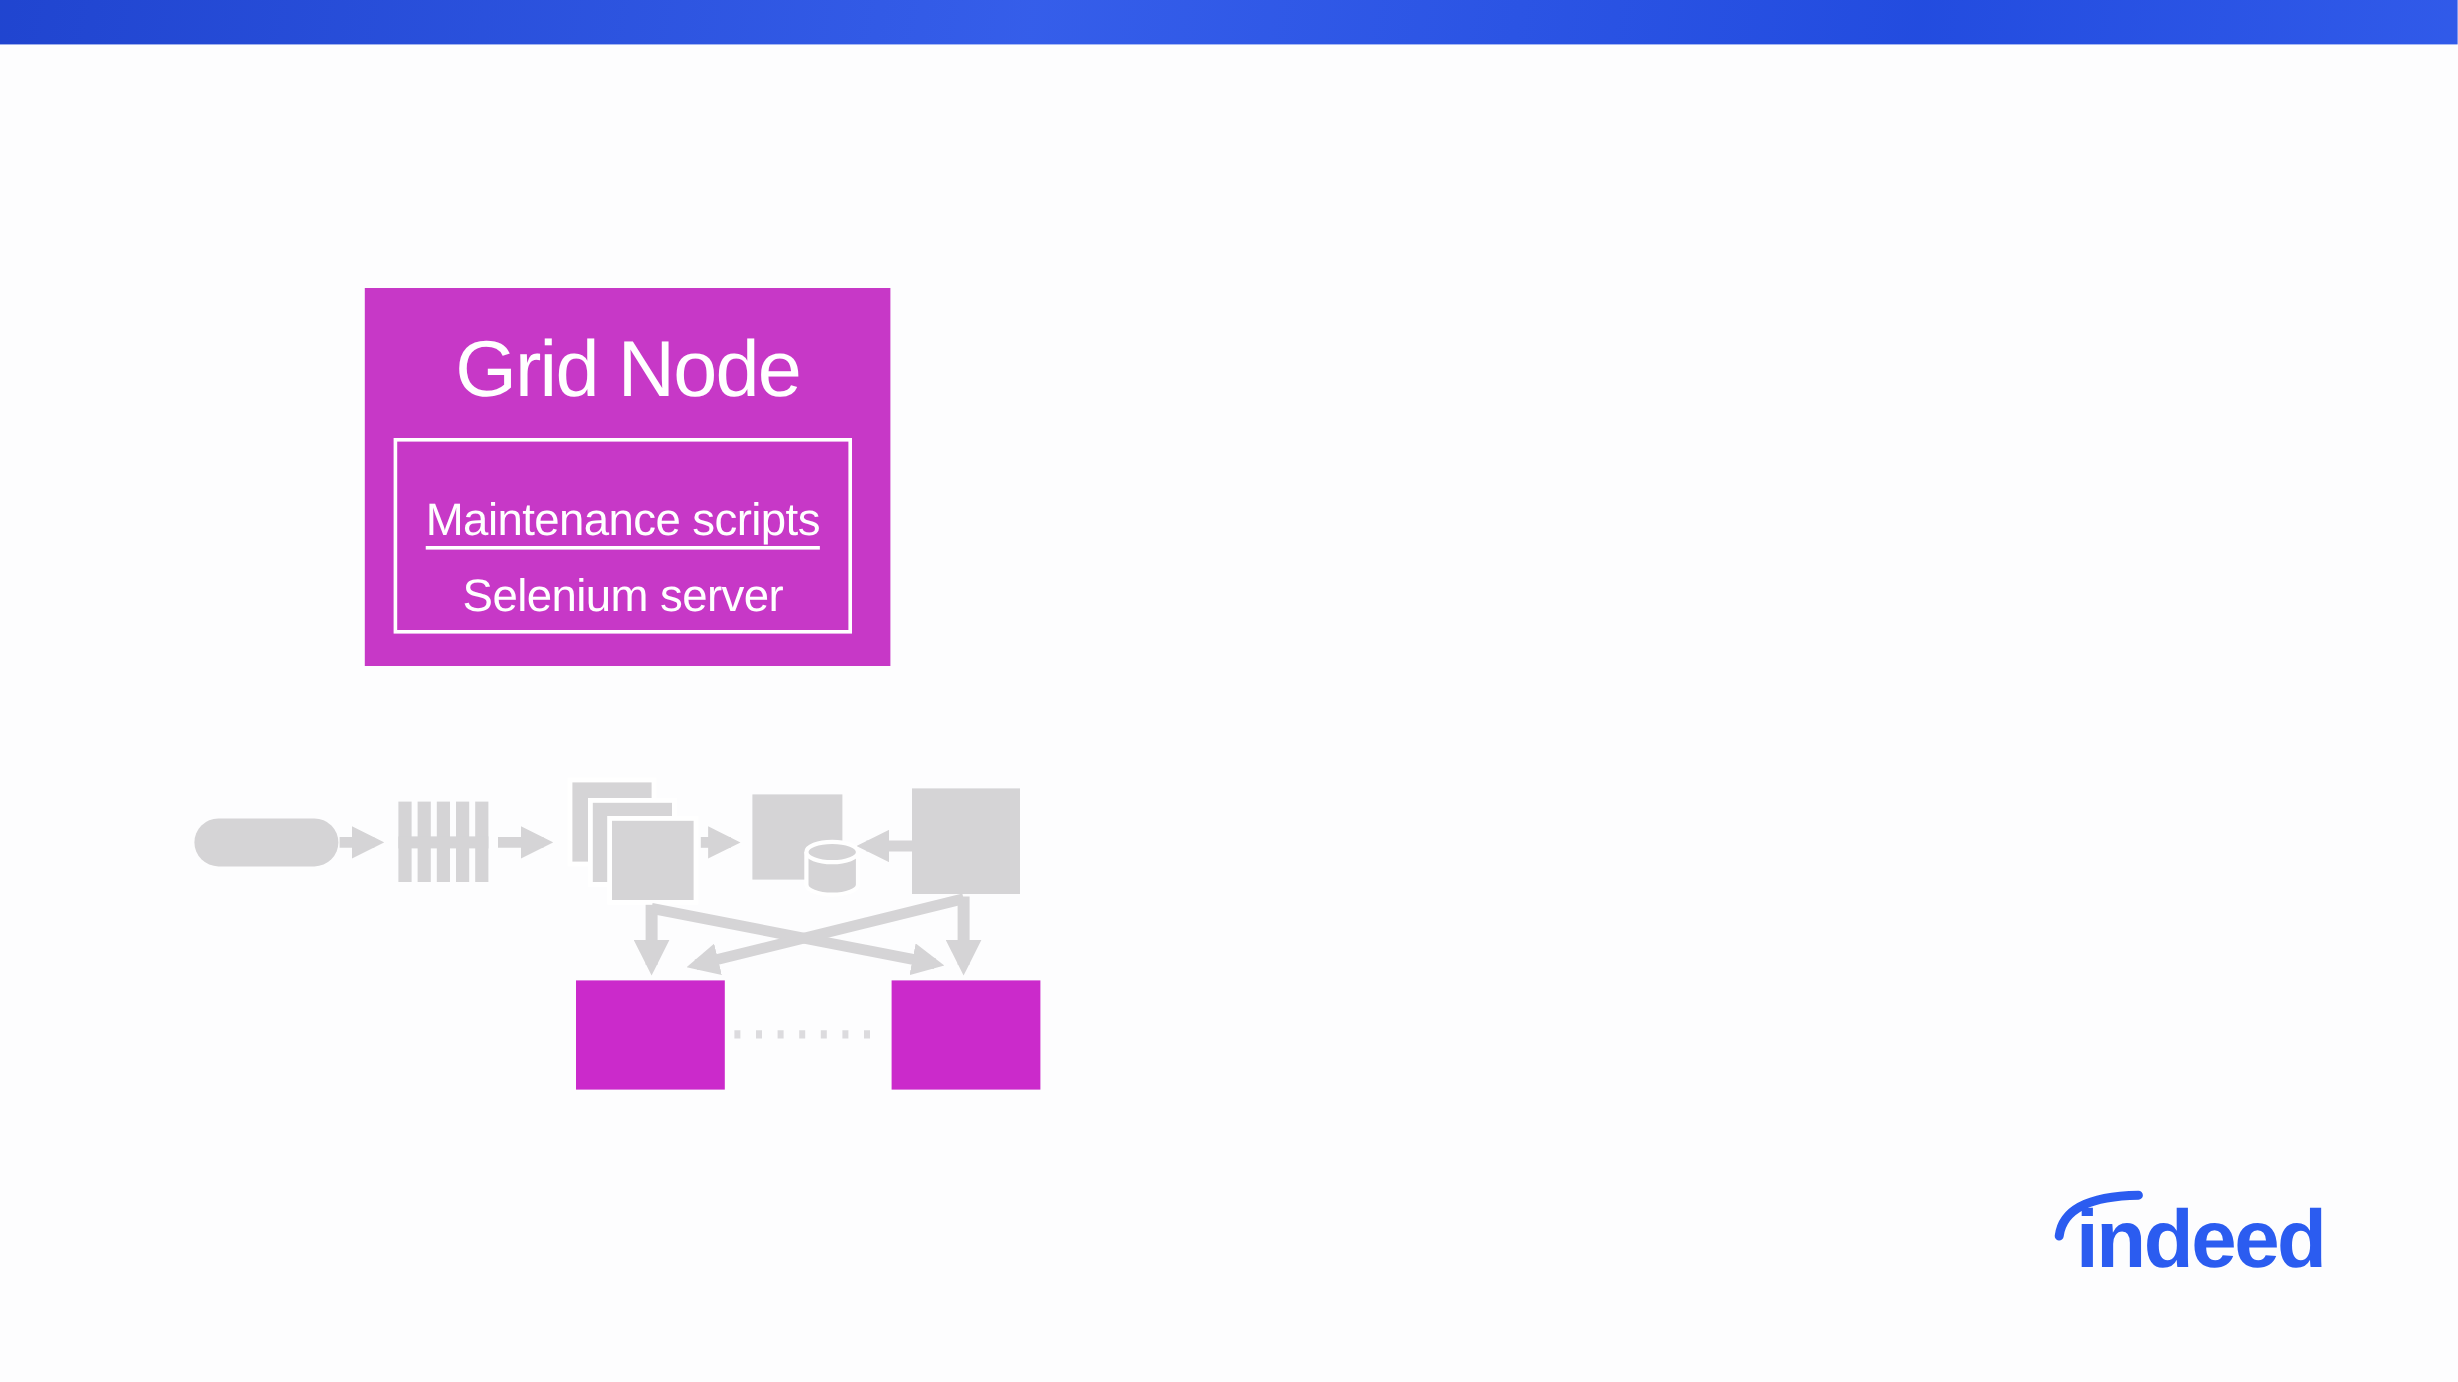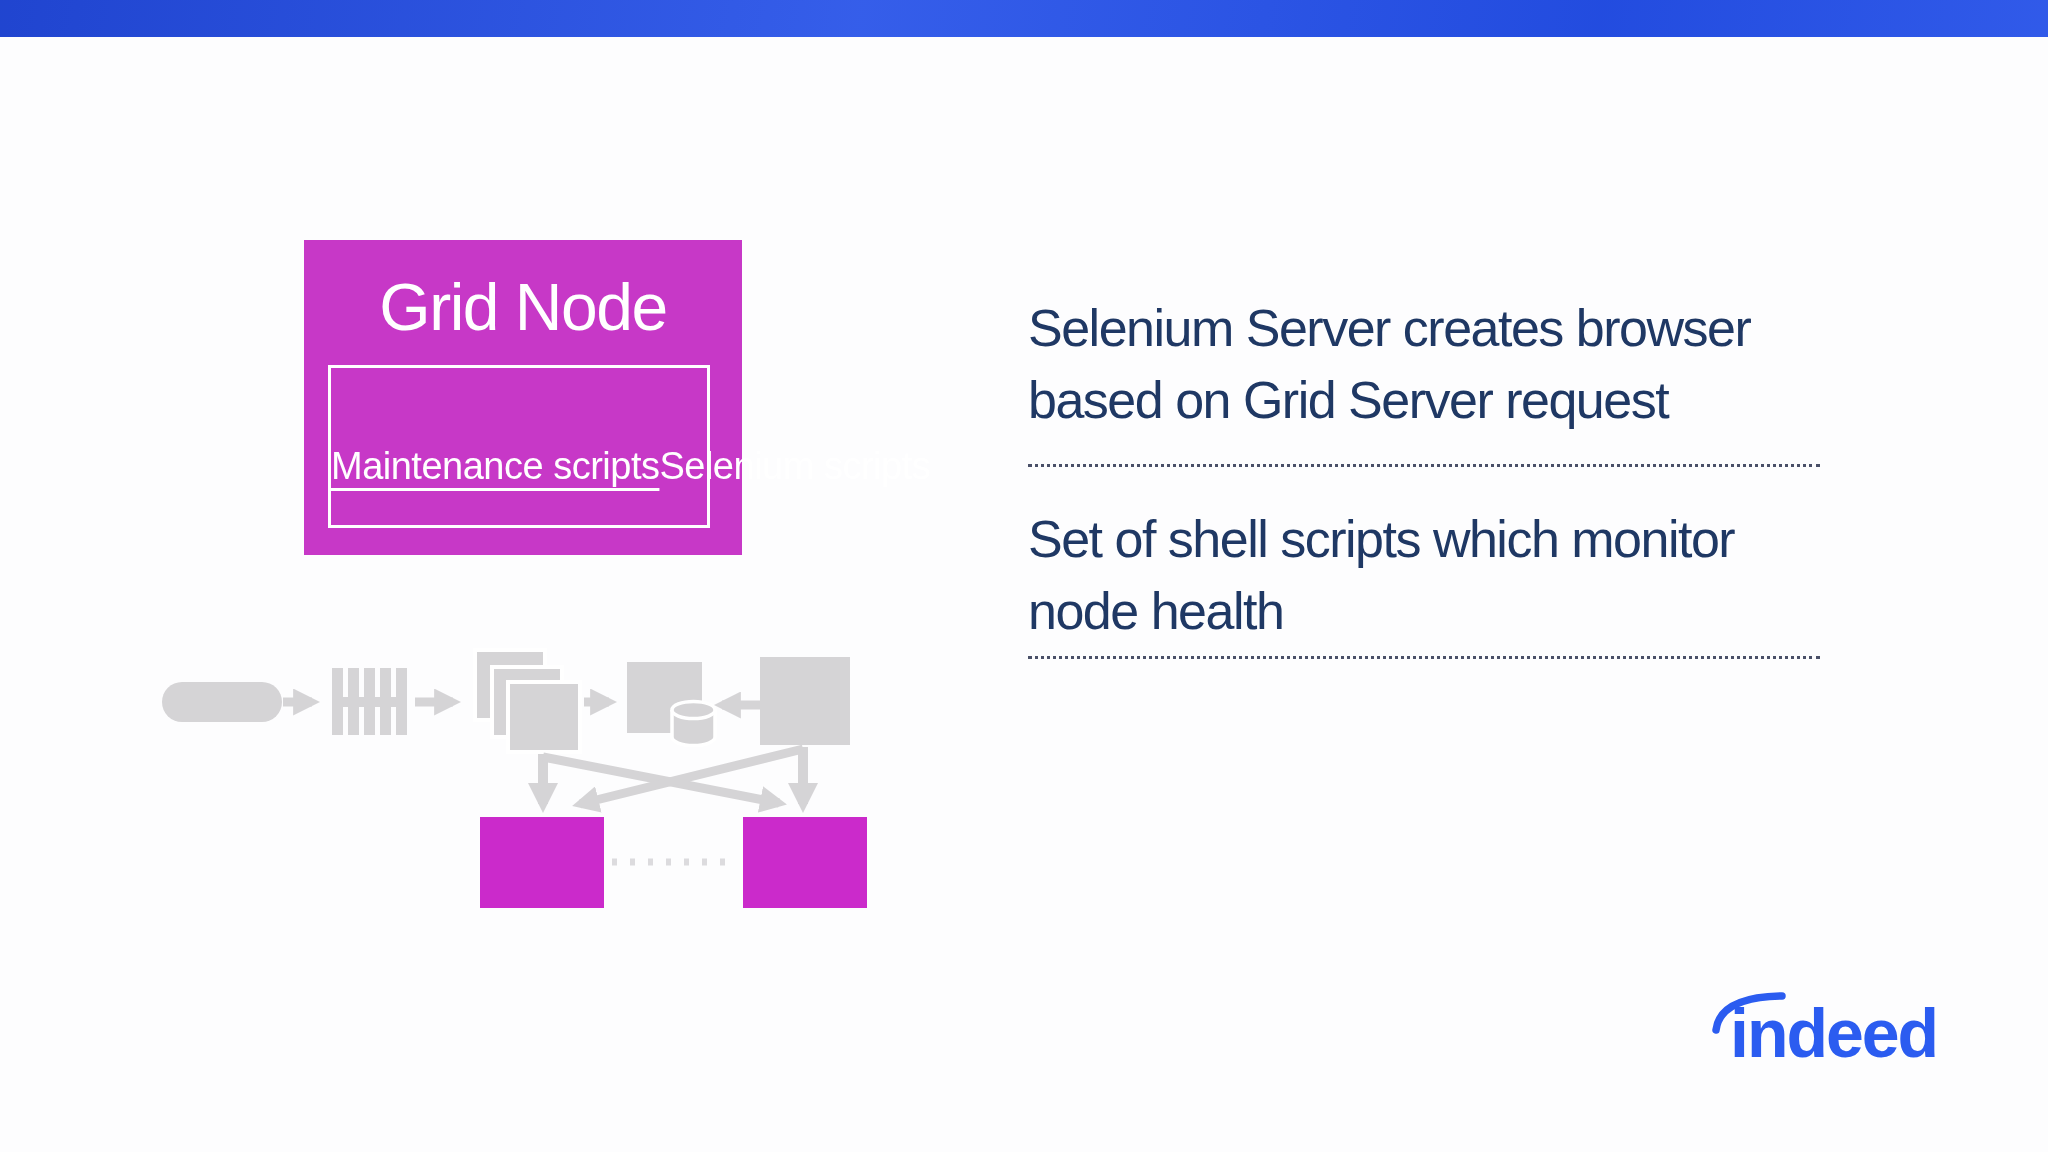--- a/index.html
+++ b/index.html
@@ -22,21 +22,21 @@
     position:absolute;left:304px;top:240px;width:438px;height:315px;
     background:var(--magenta,#c738c7);
   }
   .gn-title{
     position:absolute;left:0;top:34px;width:100%;text-align:center;
     color:#ffffff;font-size:66px;letter-spacing:-1.5px;line-height:1;
   }
   .gn-inner{
     position:absolute;left:24px;top:125px;width:382px;height:163px;
     border:3px solid #ffffff;box-sizing:border-box;
-    display:flex;flex-direction:row;justify-content:space-between;align-items:center;
+    display:flex;flex-direction:column;justify-content:space-between;align-items:center;
     padding:46px 0 6px 0;
   }
   .gn-item{color:#ffffff;font-size:38px;letter-spacing:-0.5px;line-height:1.1;white-space:nowrap;}
   .gn-item.underlined{
     text-decoration:underline;
     text-underline-offset:9px;
     text-decoration-thickness:2.5px;
   }
 
   
@@ -72,34 +72,24 @@
 <body>
 
 <div class="slide">
 
   <div class="top-bar"></div>
 
   <div class="grid-node-box">
     <div class="gn-title">Grid Node</div>
     <div class="gn-inner">
       <div class="gn-item underlined">Maintenance scripts</div>
-      <div class="gn-item">Selenium scripts</div>
+      <div class="gn-item">Selenium server</div>
     </div>
   </div>
 
-  <div class="notes">
-    <div class="note">
-      <div class="note-line">Selenium Server creates browser</div>
-      <div class="note-line">based on Grid Server request</div>
-    </div>
-    <div class="note second">
-      <div class="note-line">Set of shell scripts which monitor</div>
-      <div class="note-line">node health</div>
-    </div>
-  </div>
 
   <svg class="diagram" viewBox="140 630 770 300" xmlns="http://www.w3.org/2000/svg">
     <defs>
       <marker id="ah" viewBox="0 0 10 10" refX="7" refY="5" markerWidth="3" markerHeight="3" orient="auto-start-reverse">
         <path d="M0 0 L10 5 L0 10 z" fill="#d5d4d6"></path>
       </marker>
     </defs>
 
     <rect class="shape" x="162" y="682" width="120" height="40" rx="20"></rect>
 

